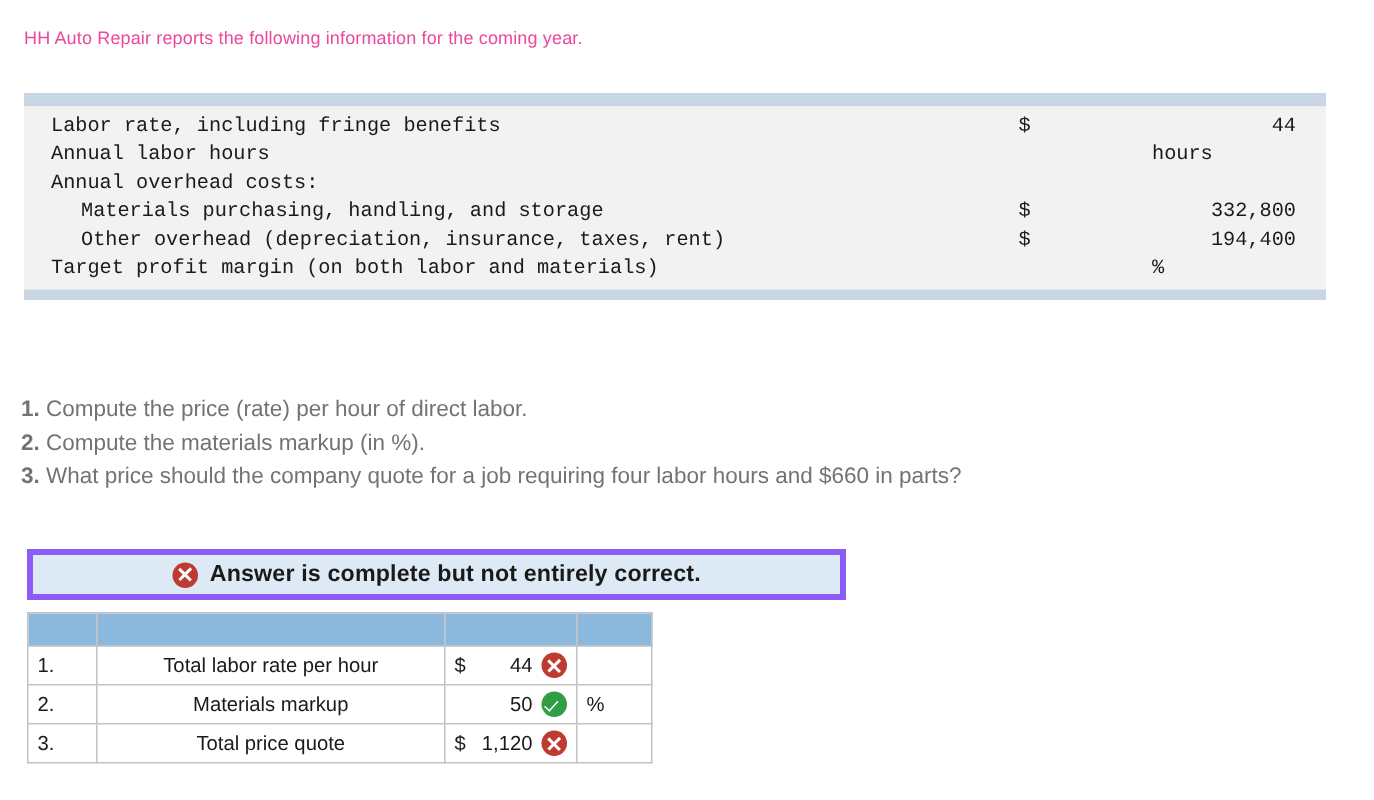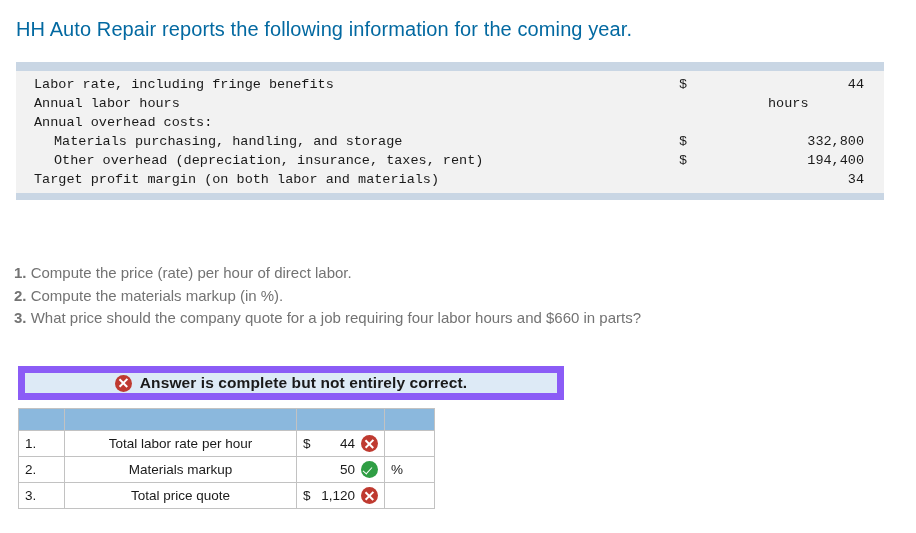--- a/index.html
+++ b/index.html
@@ -16,22 +16,22 @@
   }
   .page {
     position: relative;
     width: 916px;
     height: 533px;
   }
   .intro {
     position: absolute;
     left: 16px;
     top: 18px;
-    font-size: 20px;
-    color: #0369a1;
+    font-size: 12px;
+    color: #ec4899;
     letter-spacing: 0.1px;
   }
 
   
   .fact-table {
     position: absolute;
     left: 16px;
     top: 62px;
     width: 868px;
   }
@@ -92,21 +92,21 @@
   .q-num { font-weight: bold; }
 
   
   .banner {
     position: absolute;
     left: 18px;
     top: 366px;
     width: 546px;
     height: 34px;
     background: #ddeaf6;
-    border: 7px solid #8b5cf6;
+    border: 4px solid #8b5cf6;
     box-sizing: border-box;
     display: flex;
     align-items: center;
     justify-content: center;
   }
   .banner-text {
     font-size: 15.5px;
     font-weight: bold;
     color: #1a1a1a;
     letter-spacing: 0.1px;
@@ -233,21 +233,20 @@
       <div class="fact-row indent1">
         <span class="fact-label">Other overhead (depreciation, insurance, taxes, rent)</span>
         <span class="fact-cur">$</span>
         <span class="fact-val">194,400</span>
         <span class="fact-unit"></span>
       </div>
 
       <div class="fact-row">
         <span class="fact-label">Target profit margin (on both labor and materials)</span>
         <span class="fact-cur"></span>
-        <span class="fact-val">34</span>
         <span class="fact-unit">%</span>
       </div>
 
     </div>
     <div class="fact-bar-bottom"></div>
   </div>
 
   <div class="questions">
     <div>
       <span class="q-num">1.</span><span> Compute the price (rate) per hour of direct labor.</span>

